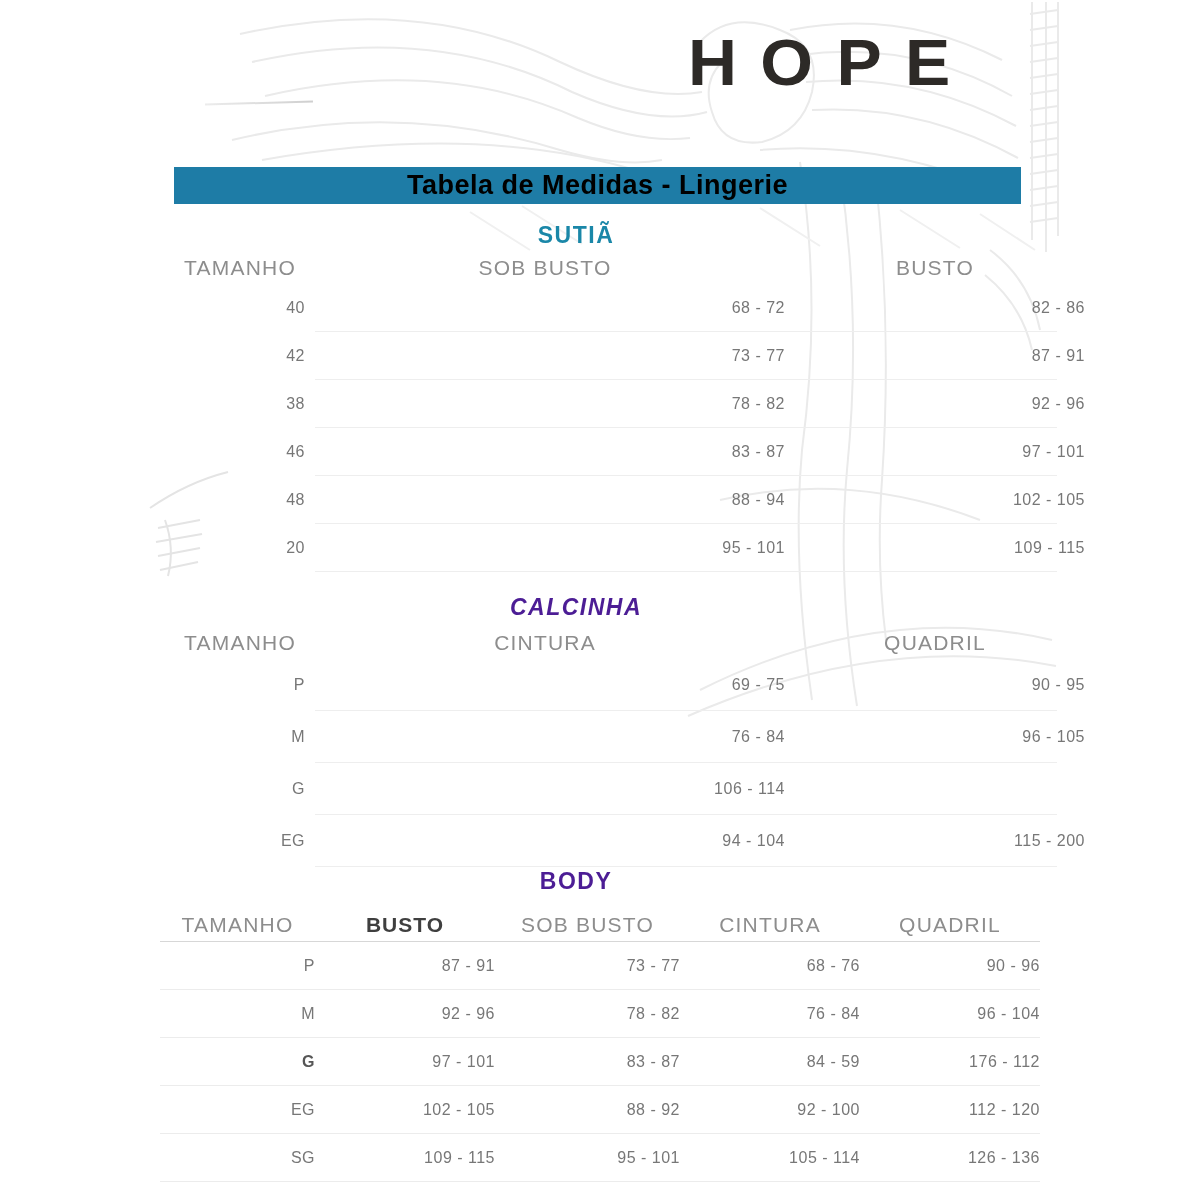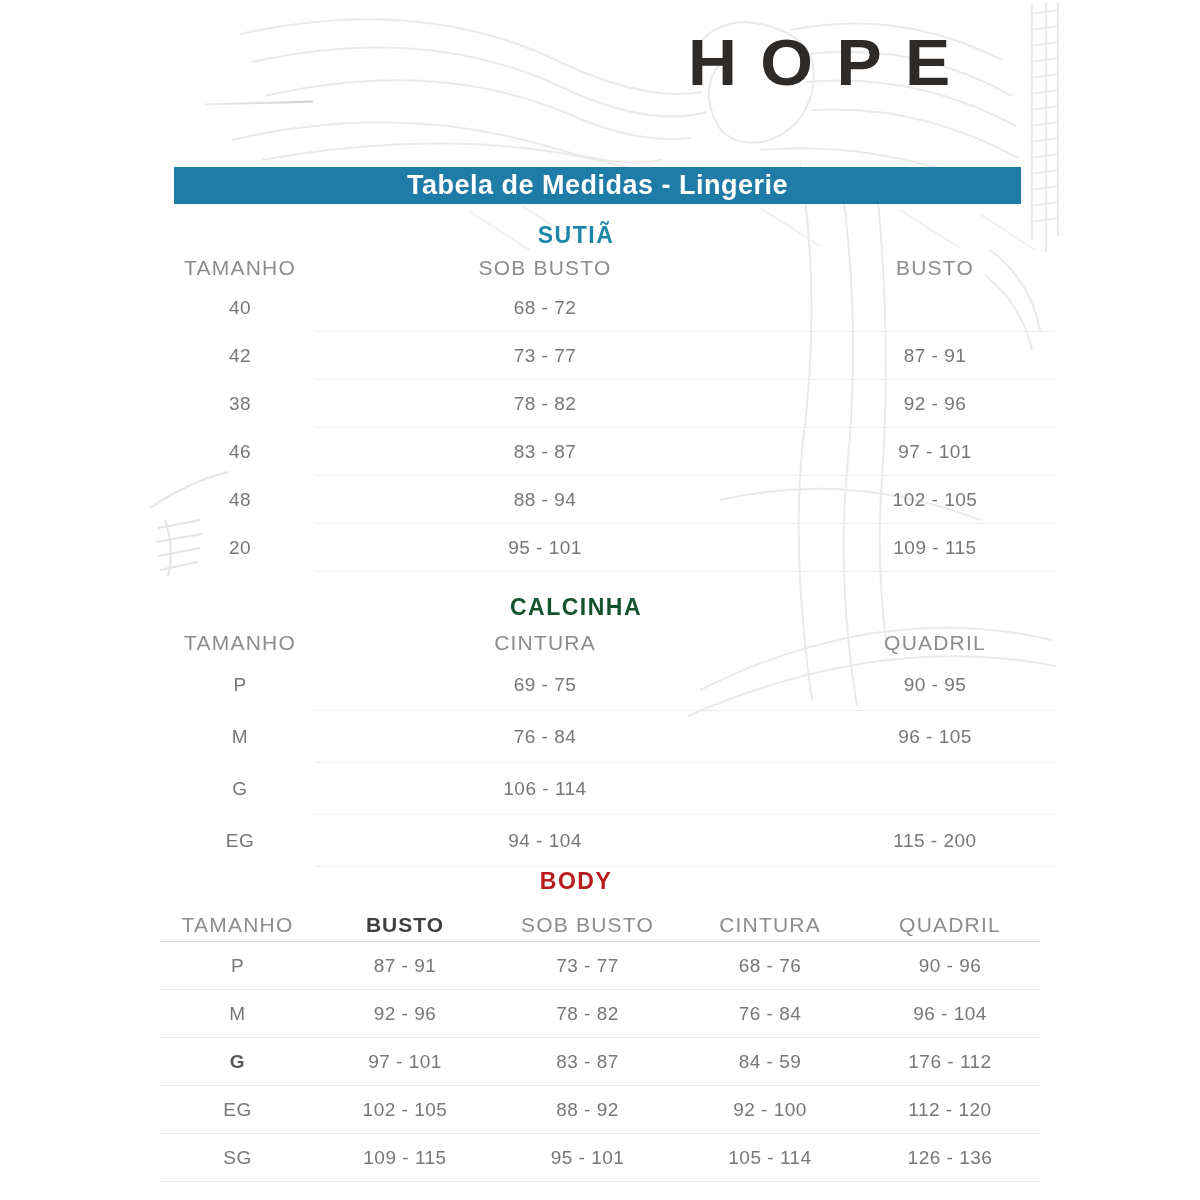--- a/index.html
+++ b/index.html
@@ -15,21 +15,21 @@
     font-size:64px;font-weight:bold;letter-spacing:22px;color:#2d2a27;
     transform:scaleX(1.06);transform-origin:left center;
     text-align:left;line-height:70px;white-space:nowrap;
   }
   .topline{position:absolute;top:102px;left:205px;width:108px;height:2px;
     background:linear-gradient(to right,#ececec,#cfcfcf);transform:rotate(-1.5deg);}
   
   .banner{
     position:absolute;top:167px;left:174px;width:847px;height:37px;
     display:flex;align-items:center;justify-content:center;
-    color:#ffffff;font-size:27px;font-weight:bold;letter-spacing:0.5px;
+    color:#000000;font-size:27px;font-weight:bold;letter-spacing:0.5px;
   }
   
   .sec-heading{
     position:absolute;left:0;width:1152px;height:30px;line-height:30px;
     text-align:center;font-size:23px;font-weight:bold;letter-spacing:1.5px;
   }
   .h-sutia{top:220px;}
   .h-calcinha{top:592px;}
   .h-body{top:866px;}
   
@@ -49,21 +49,21 @@
     content:"";position:absolute;left:140px;right:28px;bottom:0;height:1px;background:#eeeeee;
   }
   
   .t-body .thead-row{border-bottom:1px solid #d7d7d7;}
   .t-body .drow{border-bottom:1px solid #ececec;}
   .hcell{
     text-align:center;font-size:21px;letter-spacing:1.2px;color:#8d8d8d;
   }
   .hcell.bold-h{font-weight:bold;color:#3f3f3f;letter-spacing:1px;}
   .dcell{
-    text-align:center;font-size:19px;letter-spacing:0.5px;color:#777777;
+    text-align:right;font-size:16px;letter-spacing:0.5px;color:#777777;
   }
   .dcell.bold-l{font-weight:bold;color:#565656;}
 </style>
 </head>
 <body>
 
 <div class="page">
 
   <svg class="watermark" width="1200" height="730" viewBox="0 0 1200 730" aria-hidden="true">
     <g stroke="#eaeaea" fill="none" stroke-width="2">
@@ -110,20 +110,21 @@
   <div class="sec-heading h-sutia" style="color:#1a87a8;">SUTIÃ</div>
   <div class="table t-sutia">
       <div class="trow thead-row">
         <div class="hcell">TAMANHO</div>
         <div class="hcell">SOB BUSTO</div>
         <div class="hcell">BUSTO</div>
       </div>
       <div class="trow drow">
         <div class="dcell">40</div>
         <div class="dcell">68 - 72</div>
+        <div class="dcell">82 - 86</div>
       </div>
       <div class="trow drow">
         <div class="dcell">42</div>
         <div class="dcell">73 - 77</div>
         <div class="dcell">87 - 91</div>
       </div>
       <div class="trow drow">
         <div class="dcell">38</div>
         <div class="dcell">78 - 82</div>
         <div class="dcell">92 - 96</div>
@@ -138,21 +139,21 @@
         <div class="dcell">88 - 94</div>
         <div class="dcell">102 - 105</div>
       </div>
       <div class="trow drow">
         <div class="dcell">20</div>
         <div class="dcell">95 - 101</div>
         <div class="dcell">109 - 115</div>
       </div>
     </div>
 
-  <div class="sec-heading h-calcinha" style="color:#14532d;">CALCINHA</div>
+  <div class="sec-heading h-calcinha" style="color:#4c1d95;font-style:italic;">CALCINHA</div>
   <div class="table t-calcinha">
       <div class="trow thead-row">
         <div class="hcell">TAMANHO</div>
         <div class="hcell">CINTURA</div>
         <div class="hcell">QUADRIL</div>
       </div>
       <div class="trow drow">
         <div class="dcell">P</div>
         <div class="dcell">69 - 75</div>
         <div class="dcell">90 - 95</div>
@@ -166,21 +167,21 @@
         <div class="dcell">G</div>
         <div class="dcell">106 - 114</div>
       </div>
       <div class="trow drow">
         <div class="dcell">EG</div>
         <div class="dcell">94 - 104</div>
         <div class="dcell">115 - 200</div>
       </div>
     </div>
 
-  <div class="sec-heading h-body" style="color:#b91c1c;">BODY</div>
+  <div class="sec-heading h-body" style="color:#4c1d95;">BODY</div>
   <div class="table t-body">
       <div class="trow thead-row">
         <div class="hcell">TAMANHO</div>
         <div class="hcell bold-h">BUSTO</div>
         <div class="hcell">SOB BUSTO</div>
         <div class="hcell">CINTURA</div>
         <div class="hcell">QUADRIL</div>
       </div>
       <div class="trow drow">
         <div class="dcell">P</div>

